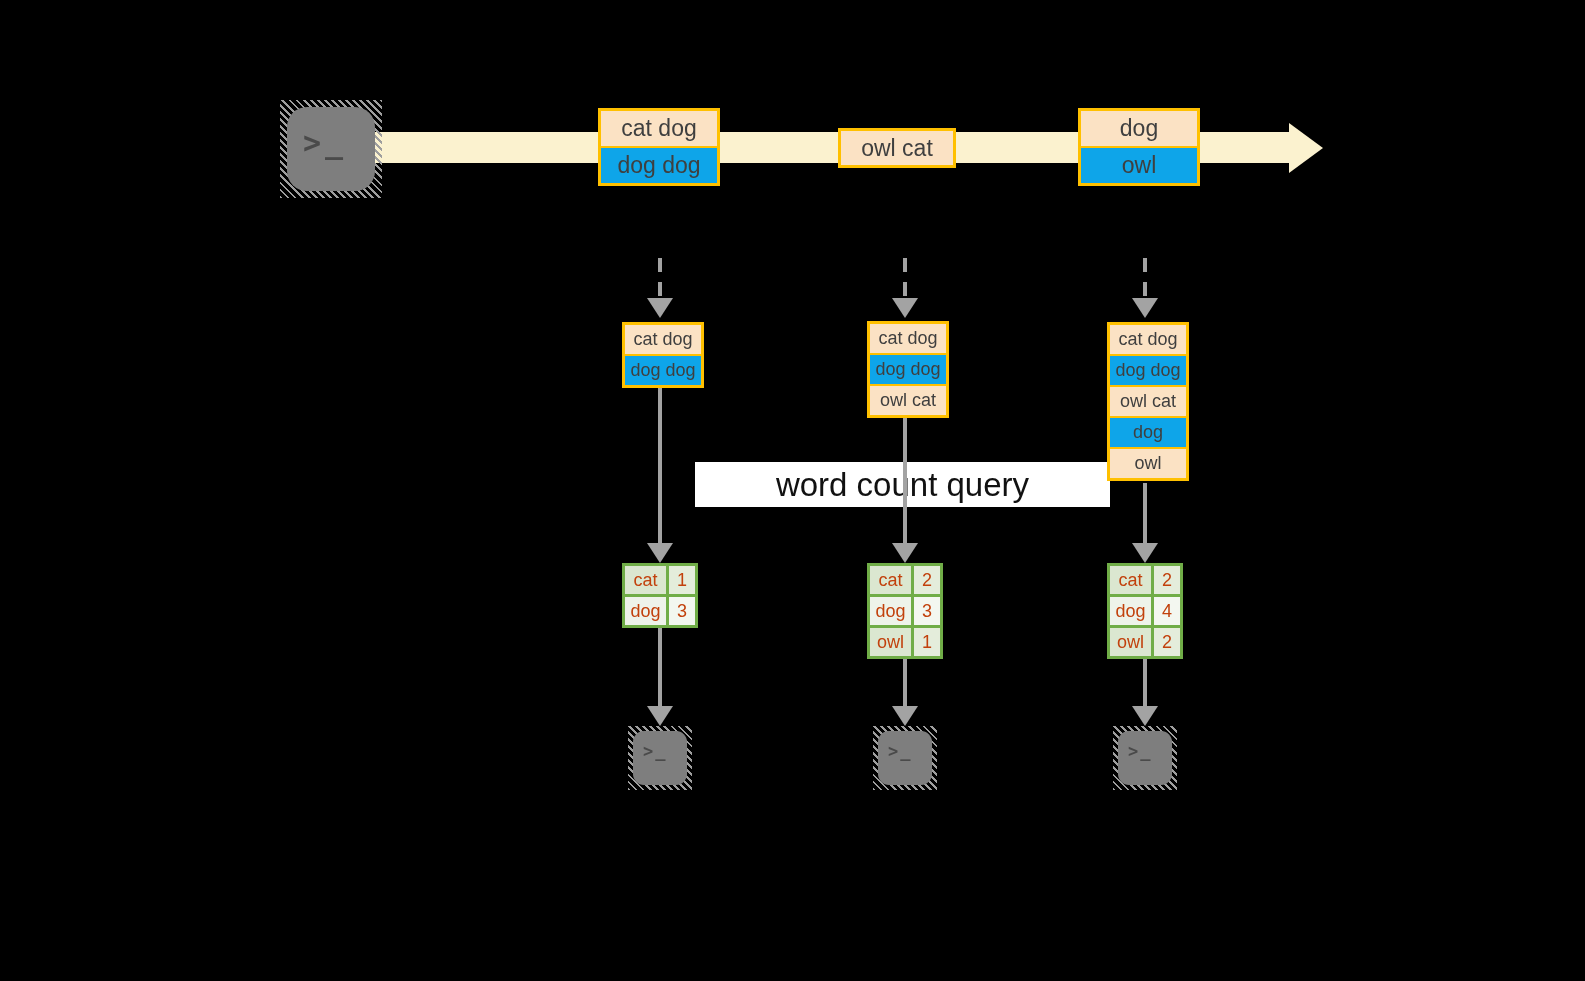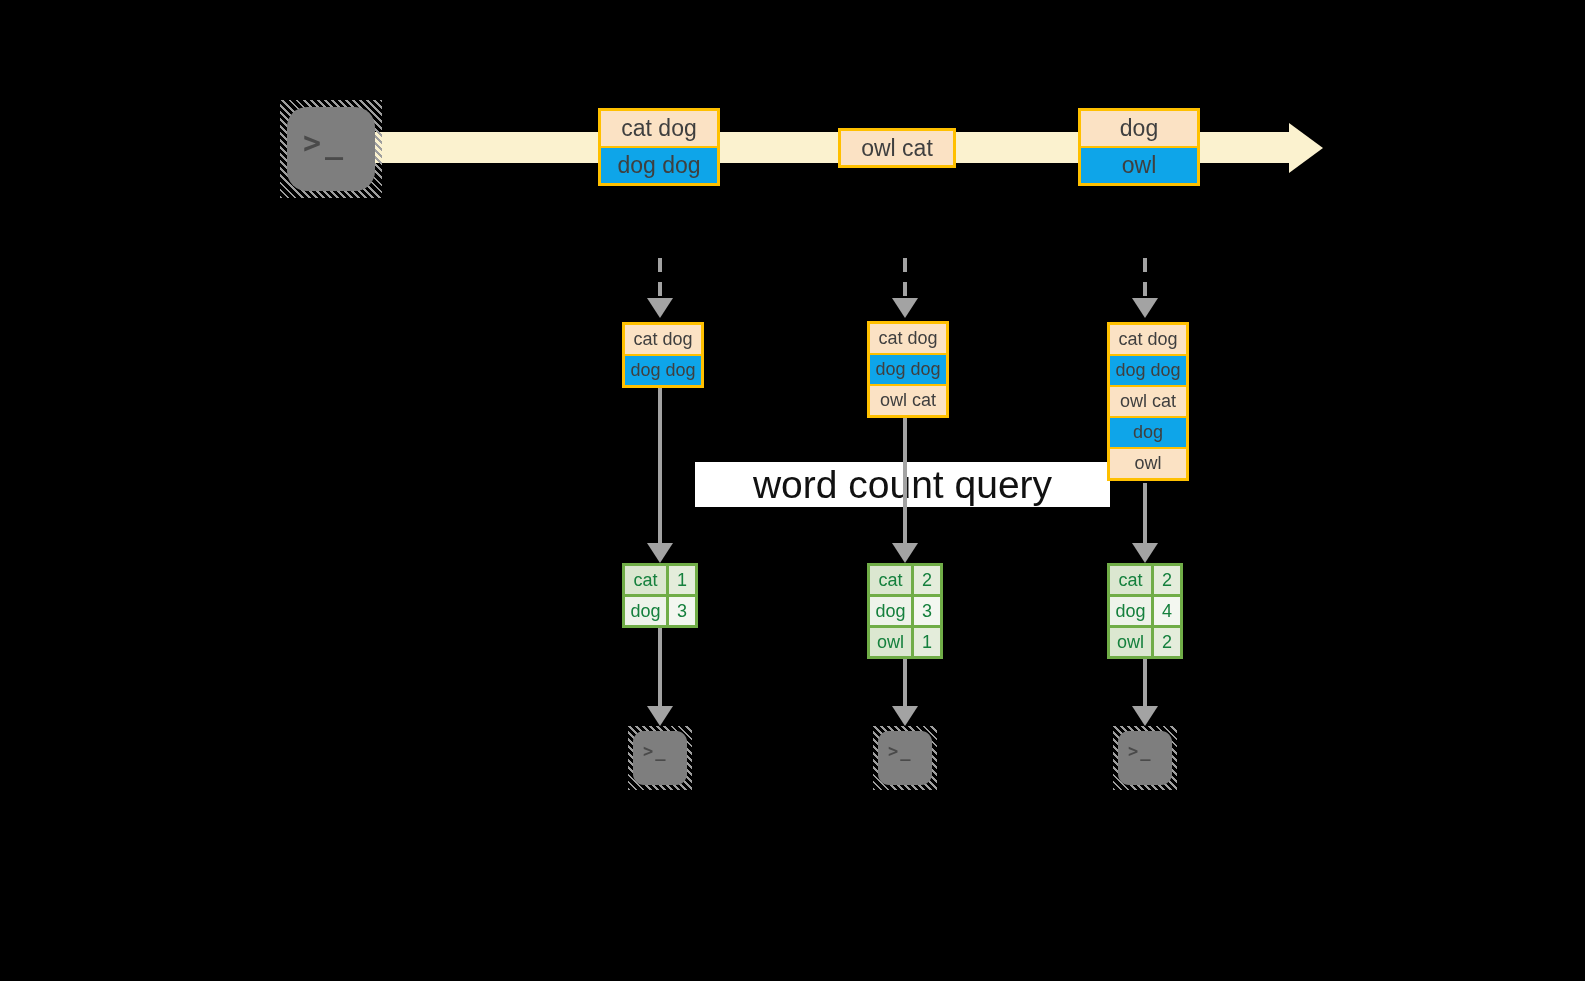--- a/index.html
+++ b/index.html
@@ -31,26 +31,26 @@
 
   
   .vline{position:absolute;width:4px;background:#a3a3a3;}
   .vdash{position:absolute;width:4px;
          background:repeating-linear-gradient(to bottom,#a3a3a3 0 14px,transparent 14px 24px);}
   .vhead{position:absolute;width:0;height:0;
          border-top:20px solid #a3a3a3;border-left:13px solid transparent;border-right:13px solid transparent;}
 
   
   .qband{position:absolute;background:#ffffff;display:flex;align-items:center;justify-content:center;}
-  .qband span{font-size:39px;color:#111;}
+  .qband span{font-size:33px;color:#111;}
 
   
   .gtable{position:absolute;border:3px solid #70ad47;background:#70ad47;
           display:grid;grid-template-columns:41px 26px;gap:3px;}
-  .gcell{height:28px;line-height:28px;text-align:center;font-size:18px;color:#15803d;}
+  .gcell{height:28px;line-height:28px;text-align:center;font-size:18px;color:#c2410c;}
   .g-odd-w{background:#dbe7d0;}  .g-odd-n{background:#e4eddb;}
   .g-even-w{background:#eef3ea;} .g-even-n{background:#f3f7f0;}
 
   .z1{z-index:1;} .z2{z-index:2;} .z3{z-index:3;}
 </style>
 </head>
 <body>
 
 <div class="canvas">
 

